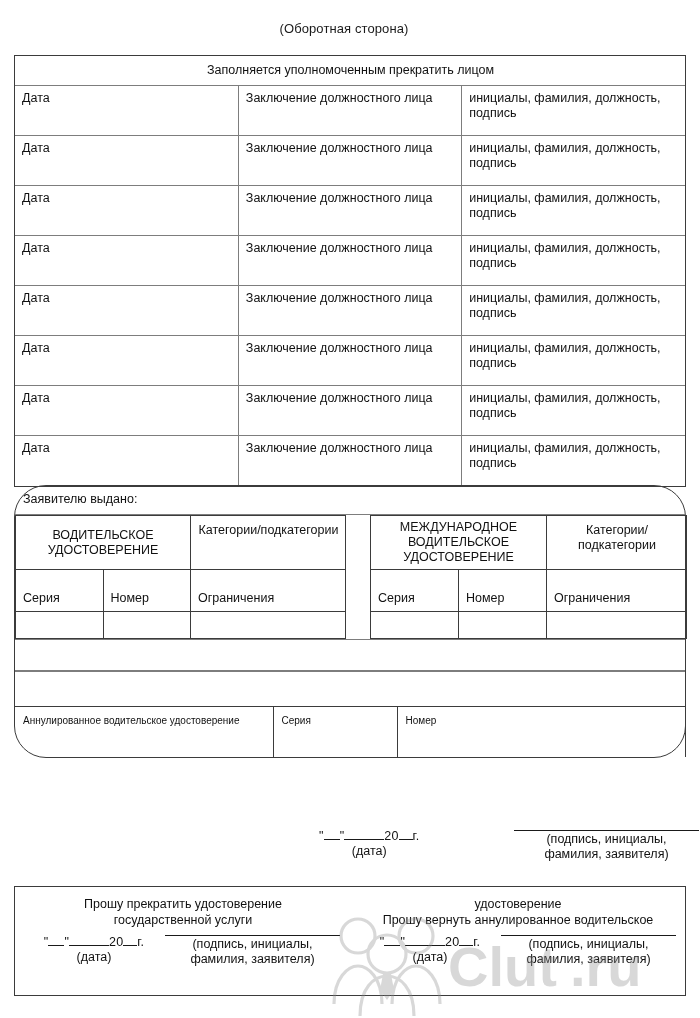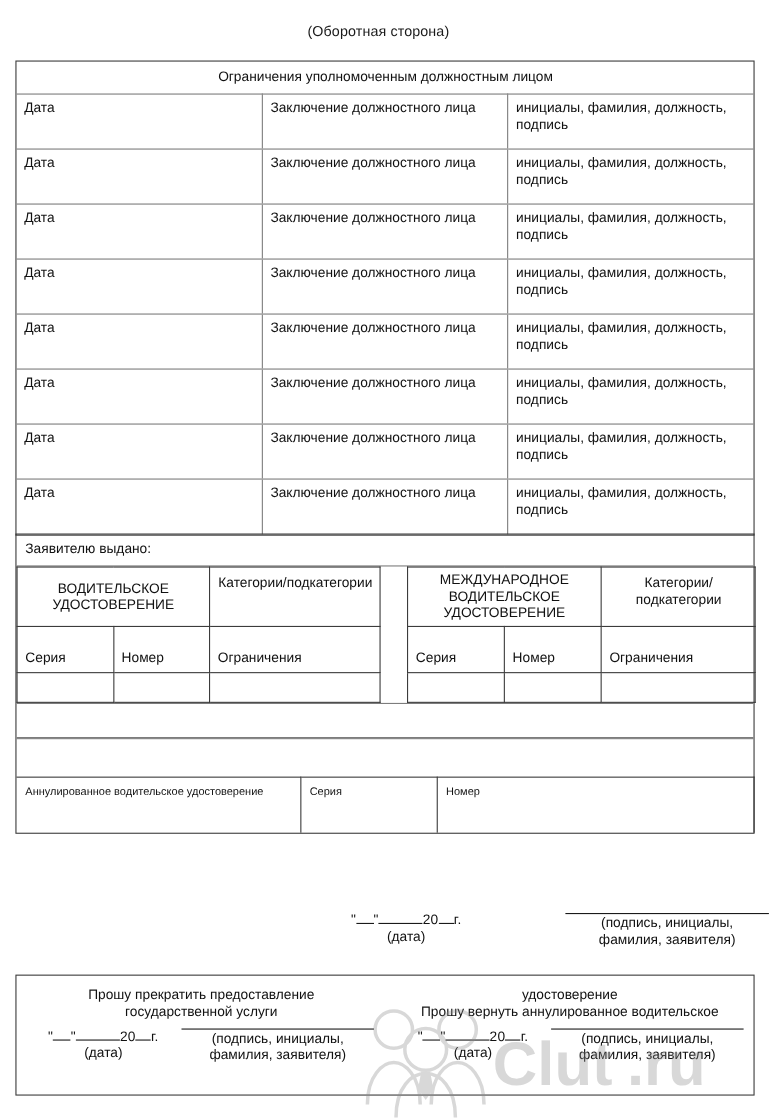--- a/index.html
+++ b/index.html
@@ -73,21 +73,21 @@
     padding-top: 7px !important;
     padding-bottom: 7px !important;
   }
   .col-date  { width: 93px; }
   .col-concl { width: 394px; }
   .col-sign  { width: 185px; }
 
   .row-official td { height: 50px; }
 
   
-  #issued-frame { top: 485px; }
+  #issued-frame { top: 485px; border-radius: 32px; }
   #issued-frame .issued-label {
     font-size: 12.5px;
     line-height: 15px;
     padding: 6px 6px 7px 8px;
     border-bottom: 1px solid #7d7d7d;
   }
   .licenses-row {
     display: flex;
     padding: 0;
   }
@@ -309,21 +309,21 @@
 <body>
 
 <div class="page">
 
   <div class="page-title">(Оборотная сторона)</div>
 
   <div class="frame" id="officials-frame">
     <table class="grid">
       <tbody>
         <tr class="officials-head">
-          <td colspan="3">Ограничения уполномоченным должностным лицом</td>
+          <td colspan="3">Заполняется уполномоченным прекратить лицом</td>
         </tr>
 
         <tr class="row-official">
           <td class="col-date">Дата</td>
           <td class="col-concl">Заключение должностного лица</td>
           <td class="col-sign">инициалы, фамилия, должность, подпись</td>
         </tr>
         <tr class="row-official">
           <td class="col-date">Дата</td>
           <td class="col-concl">Заключение должностного лица</td>
@@ -439,21 +439,21 @@
       <div class="caption">(подпись, инициалы,</div>
       <div class="caption">фамилия, заявителя)</div>
     </div>
   </div>
 
   <div id="bottom-box">
     <div class="bb-cols">
 
       <div class="bb-col left">
         <div class="bb-head">
-          <div>Прошу прекратить предоставление</div>
+          <div>Прошу прекратить удостоверение</div>
           <div>государственной услуги</div>
         </div>
         <div class="bb-row">
           <div class="bb-date">
             <div class="date-line"><span>"</span><span class="ul u-sm"></span><span>"</span><span class="ul u-md"></span><span>20</span><span class="ul u-xs"></span><span>г.</span></div>
             <div class="caption">(дата)</div>
           </div>
           <div class="bb-sign">
             <div class="sig-rule"></div>
             <div class="caption">(подпись, инициалы,</div>

